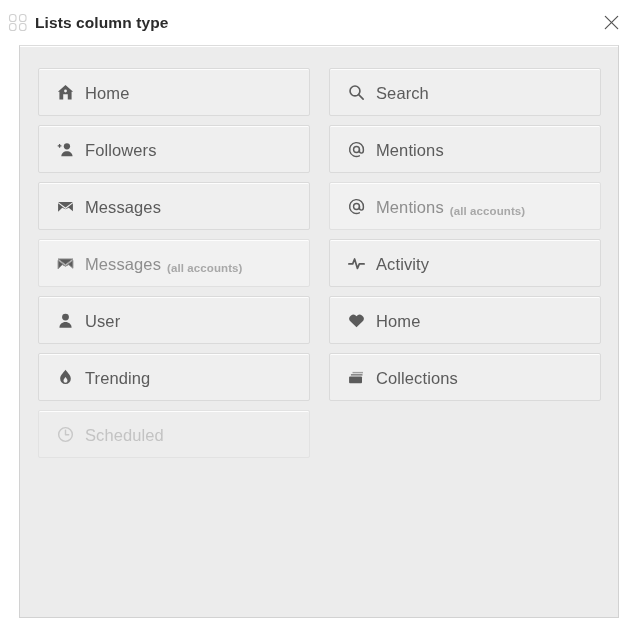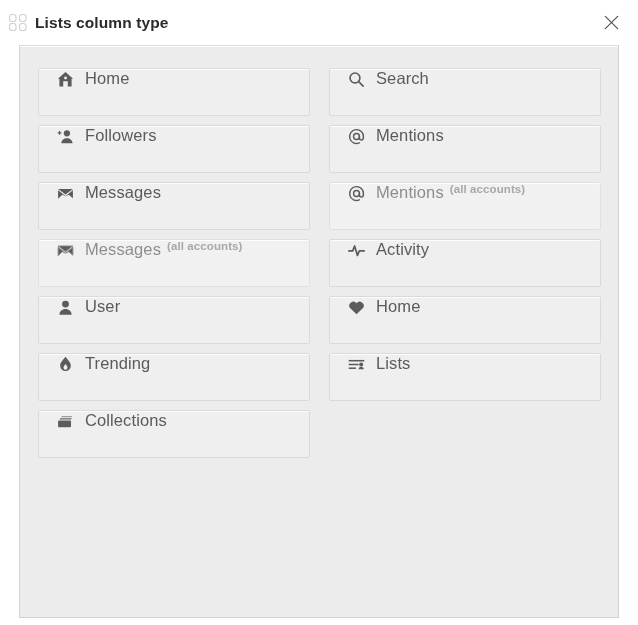--- a/index.html
+++ b/index.html
@@ -77,22 +77,22 @@
 
   
   .opt {
     box-sizing: border-box;
     width: 272px;
     height: 48px;
     background: #efefef;
     border: 1px solid #dadada;
     border-radius: 2px;
     display: flex;
-    align-items: flex-start;
-    padding: 0 0 0 16px;
+    align-items: flex-end;
+    padding: 0 0 12px 16px;
     cursor: pointer;
     box-shadow: 0 1px 0 rgba(255,255,255,0.85) inset;
   }
   .opt .ico {
     width: 21px;
     height: 21px;
     flex: 0 0 21px;
     margin-right: 9px;
     display: flex;
     align-items: center;
@@ -267,36 +267,33 @@
             <path fill="#5b5b5b" d="M10 1.8c2.6 3.6 5.6 5.7 5.6 9.5A5.6 5.6 0 0 1 4.4 11.3c0-3.8 3-5.9 5.6-9.5z"></path>
             <path fill="#efefef" d="M10 9.4c1.1 1.6 2.1 2.4 2.1 3.9a2.1 2.1 0 1 1-4.2 0c0-1.5 1-2.3 2.1-3.9z"></path>
           </svg>
         </span>
         <span class="label">Trending</span>
       </div>
       <div class="opt">
         <span class="ico">
           <svg viewBox="0 0 20 20" width="19" height="19">
             <g fill="#5b5b5b">
-              <rect x="1.8" y="5.2" width="16.4" height="1.6"></rect>
-              <rect x="1.8" y="9.2" width="10.4" height="1.6"></rect>
-              <rect x="1.8" y="13.1" width="7.6" height="1.6"></rect>
-              <circle cx="14.9" cy="10" r="2.1"></circle>
-              <path d="M12.1 14.9c0-1.6 1.2-2.6 2.8-2.6s2.8 1 2.8 2.6z"></path>
-            </g>
-          </svg>
-        </span>
-        <span class="label">Lists</span>
-      </div>
-      <div class="opt">
-        <span class="ico">
-          <svg viewBox="0 0 20 20" width="19" height="19">
-            <g fill="#5b5b5b">
               <path d="M5.8 4.1h11v1.5h-11z" opacity="0.55"></path>
               <path d="M4.1 6.4h12.2v1.6H4.1z" opacity="0.75"></path>
               <rect x="2.2" y="9" width="13.6" height="7" rx="1"></rect>
             </g>
           </svg>
         </span>
         <span class="label">Collections</span>
       </div>
+      <div class="opt disabled">
+        <span class="ico">
+          <svg viewBox="0 0 20 20" width="19" height="19">
+            <g fill="none" stroke="#c8c8c8" stroke-width="1.5">
+              <circle cx="10" cy="10" r="7.2"></circle>
+              <polyline points="10,5.4 10,10.2 13.4,10.2" stroke-linecap="round" stroke-linejoin="round"></polyline>
+            </g>
+          </svg>
+        </span>
+        <span class="label">Scheduled</span>
+      </div>
     </div>
 </div>
 
 </body></html>

